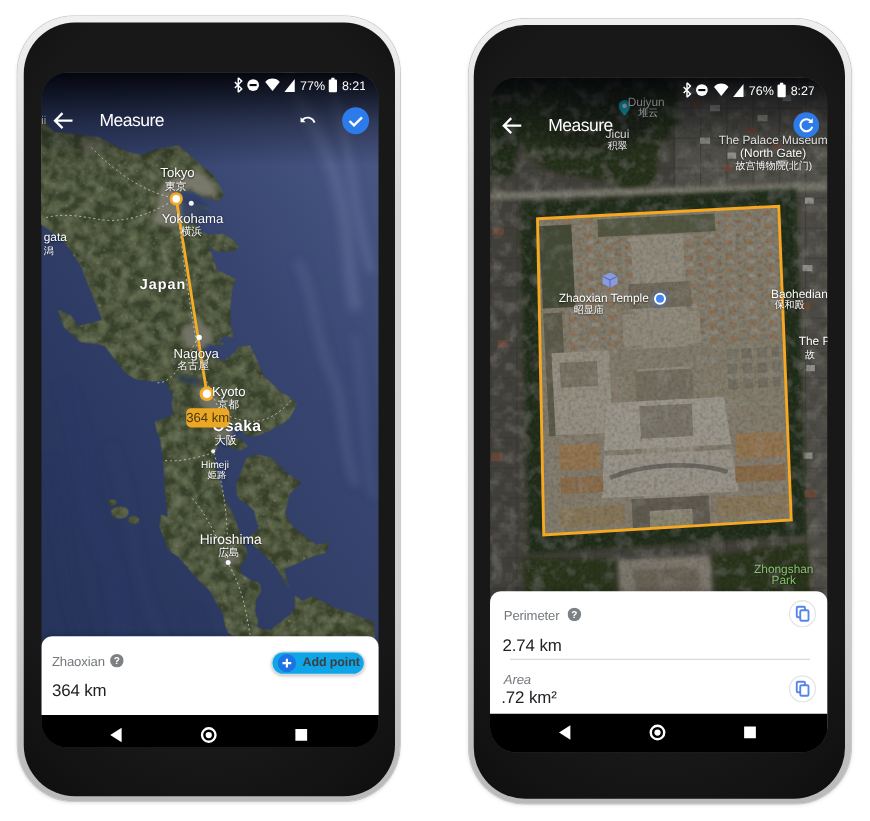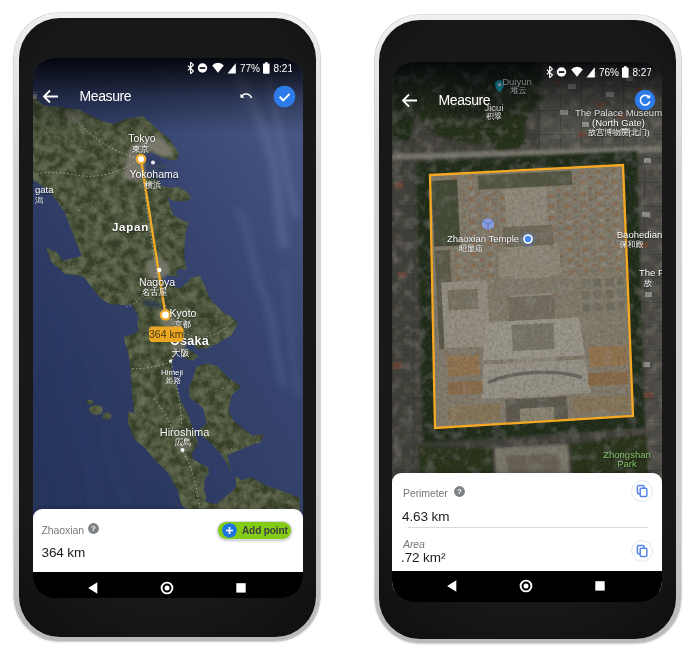--- a/index.html
+++ b/index.html
@@ -189,21 +189,21 @@
 
       <div class="lbl" style="position:absolute;left:8.5px;top:15px;">Zhaoxian</div>
 
       <svg width="11" height="11" viewBox="0 0 11 11" style="position:absolute;left:54.5px;top:14.8px;">
         <circle cx="5.5" cy="5.5" r="5.4" fill="#7d8184"></circle>
         <text x="5.5" y="8.4" font-size="8" fill="#fff" text-anchor="middle" font-family="Liberation Sans, sans-serif" font-weight="bold">?</text>
       </svg>
 
       <div class="val" style="position:absolute;left:8.5px;top:36.5px;">364 km</div>
 
-      <div style="position:absolute;left:183.5px;top:12.4px;width:75px;height:18.8px;border-radius:9.9px;background:#84cc16;border:0.5px solid #d8dbdf;box-shadow:0 1px 2.5px rgba(60,64,67,.3);box-sizing:border-box;white-space:nowrap;">
+      <div style="position:absolute;left:183.5px;top:12.4px;width:75px;height:18.8px;border-radius:9.9px;background:#0ea5e9;border:0.5px solid #d8dbdf;box-shadow:0 1px 2.5px rgba(60,64,67,.3);box-sizing:border-box;white-space:nowrap;">
         <svg width="15" height="15" viewBox="0 0 15 15" style="position:absolute;left:4.6px;top:1.6px;">
           <circle cx="7.5" cy="7.5" r="7.3" fill="#1c74e4"></circle>
           <path d="M7.5,4 L7.5,11 M4,7.5 L11,7.5" stroke="#fff" stroke-width="1.7"></path>
         </svg>
         <span style="position:absolute;left:24.5px;top:3.4px;font-size:10px;font-weight:bold;color:#3c4043;letter-spacing:-0.1px;">Add point</span>
       </div>
     </div>
 
     <div class="navbar" style="height:26.5px;">
       <svg width="270" height="26.5" viewBox="0 0 270 26.5">
@@ -482,21 +482,21 @@
         <circle cx="5.5" cy="5.5" r="5.4" fill="#7d8184"></circle>
         <text x="5.5" y="8.4" font-size="8" fill="#fff" text-anchor="middle" font-family="Liberation Sans, sans-serif" font-weight="bold">?</text>
       </svg>
 
       <svg width="22" height="22" viewBox="0 0 22 22" style="position:absolute;left:238.5px;top:6.5px;">
         <circle cx="11" cy="11" r="10.4" fill="#fff" stroke="#e3e5e8" stroke-width="1"></circle>
         <rect x="6.4" y="5.4" width="6.6" height="8.4" rx="1" fill="#fff" stroke="#5585e8" stroke-width="1.5"></rect>
         <rect x="9.2" y="8.2" width="6.6" height="8.4" rx="1" fill="#fff" stroke="#5585e8" stroke-width="1.5"></rect>
       </svg>
 
-      <div class="val" style="position:absolute;left:10px;top:36px;">4.63 km</div>
+      <div class="val" style="position:absolute;left:10px;top:36px;">2.74 km</div>
 
       <div style="position:absolute;left:16px;top:53.5px;width:240px;height:1px;background:#d7dade;"></div>
 
       <div class="lbl" style="position:absolute;left:11px;top:64.5px;font-style:italic;">Area</div>
 
       <div class="val" style="position:absolute;left:9px;top:77px;">.72 km²</div>
 
       <svg width="22" height="22" viewBox="0 0 22 22" style="position:absolute;left:238.5px;top:67px;">
         <circle cx="11" cy="11" r="10.4" fill="#fff" stroke="#e3e5e8" stroke-width="1"></circle>
         <rect x="6.4" y="5.4" width="6.6" height="8.4" rx="1" fill="#fff" stroke="#5585e8" stroke-width="1.5"></rect>

